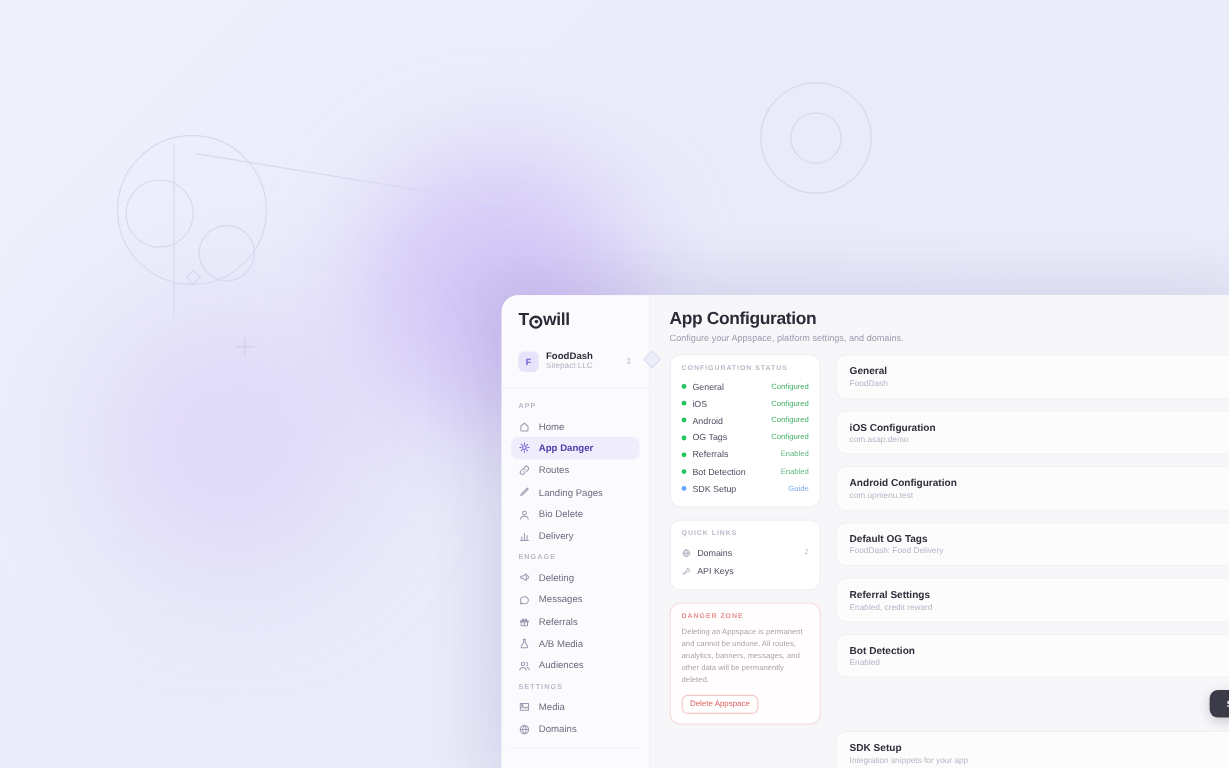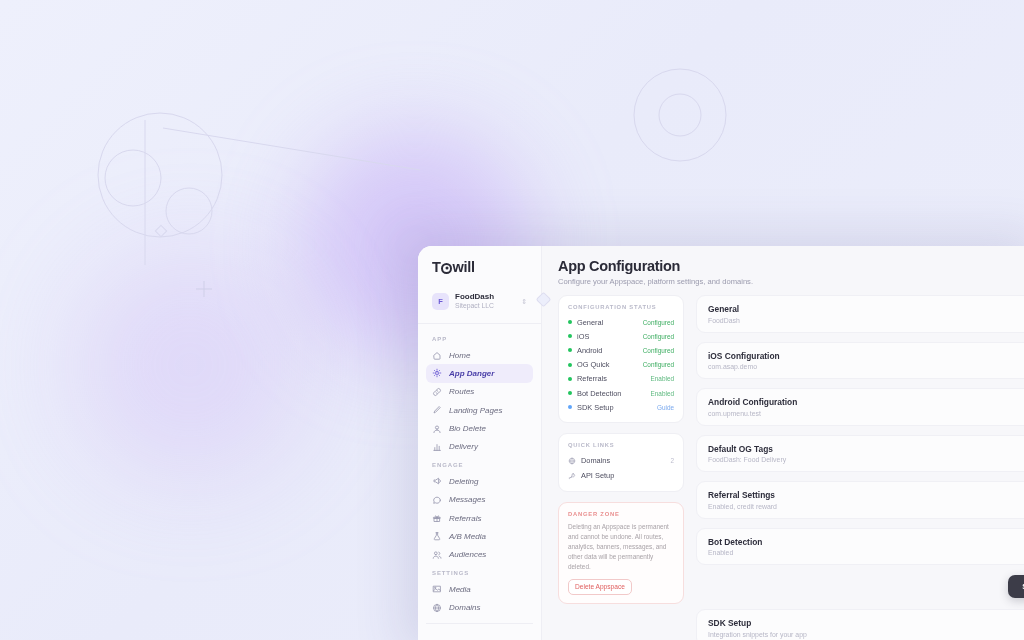--- a/index.html
+++ b/index.html
@@ -43,21 +43,21 @@
   .ws-name { font-size: 8px; font-weight: 700; color: #2e2e3c; line-height: 1.25; white-space: nowrap; overflow: hidden; text-overflow: ellipsis; }
   .ws-org  { font-size: 6.8px; color: #b0b0c2; line-height: 1.3; white-space: nowrap; overflow: hidden; text-overflow: ellipsis; }
   .chev-updown { flex: none; color: #c3c3d2; font-size: 7px; line-height: 1; }
 
   .divider { height: 1px; background: #eeeef4; margin: 2px 0 0; }
 
   .nav { flex: 1; overflow: hidden; padding-top: 6px; }
   .nav-label { font-size: 6px; letter-spacing: .9px; color: #b9b9c9; font-weight: 600;
                padding: 6px 0 4px 14px; text-transform: uppercase; }
   .nav-item { display: flex; align-items: center; gap: 7px; margin: 0 8px; padding: 4.2px 6px;
-              border-radius: 6px; color: #6c6c80; font-size: 8px; cursor: pointer; font-style: italic; }
+              border-radius: 6px; color: #6c6c80; font-size: 8px; cursor: pointer; }
   .nav-item.active { background: #efecfb; color: #4a3fa8; font-weight: 600; }
   .nav-item .ico { width: 10px; height: 10px; flex: none; display: block; color: #9a9ab0; }
   .nav-item.active .ico { color: #6c5bd4; }
 
   .user { border-top: 1px solid #eeeef4; padding: 7px 8px; display: flex; align-items: center; gap: 6px; cursor: pointer; }
 
   
   .main { flex: 1; min-width: 0; background: #f7f7fa; display: flex; flex-direction: column; }
   .main-head { padding: 12px 16px 9px; }
   .page-title { font-size: 14.5px; font-weight: 700; color: #2b2b38; letter-spacing: -.3px; }
@@ -259,21 +259,21 @@
                 <span class="st-name">iOS</span>
                 <span class="st-val" style="color:#3fae63">Configured</span>
               </div>
               <div class="st-row">
                 <span class="dot" style="background:#22c55e"></span>
                 <span class="st-name">Android</span>
                 <span class="st-val" style="color:#3fae63">Configured</span>
               </div>
               <div class="st-row">
                 <span class="dot" style="background:#22c55e"></span>
-                <span class="st-name">OG Quick</span>
+                <span class="st-name">OG Tags</span>
                 <span class="st-val" style="color:#3fae63">Configured</span>
               </div>
               <div class="st-row">
                 <span class="dot" style="background:#22c55e"></span>
                 <span class="st-name">Referrals</span>
                 <span class="st-val" style="color:#5cb87e">Enabled</span>
               </div>
               <div class="st-row">
                 <span class="dot" style="background:#22c55e"></span>
                 <span class="st-name">Bot Detection</span>
@@ -294,21 +294,21 @@
                 <svg class="ico" viewBox="0 0 10 10" fill="none" stroke="currentColor" stroke-width="0.85" stroke-linecap="round" stroke-linejoin="round">
                   <path d="M5 8.5a3.5 3.5 0 1 0 0-7 3.5 3.5 0 0 0 0 7zM1.5 5h7M5 1.5c1 1 1.5 2.2 1.5 3.5S6 8 5 8.5C4 8 3.5 6.3 3.5 5S4 2.5 5 1.5z"></path>
                 </svg>
                 <span class="ql-name">Domains</span>
                 <span class="ql-count">2</span>
               </div>
               <div class="ql-row">
                 <svg class="ico" viewBox="0 0 10 10" fill="none" stroke="currentColor" stroke-width="0.85" stroke-linecap="round" stroke-linejoin="round">
                   <path d="M6.4 2.1a2 2 0 1 1-1.6 3.2L1.8 8.3l-.6-.6L1.8 7l.6.6.7-.7.6.6.7-.7-.5-.6 1.2-1.2A2 2 0 0 1 6.4 2.1zM6.7 3.6v.02"></path>
                 </svg>
-                <span class="ql-name">API Setup</span>
+                <span class="ql-name">API Keys</span>
                 <span class="ql-count"></span>
               </div>
             </div>
         </div>
 
         <div class="card danger">
           <div class="card-label">Danger Zone</div>
           <div class="danger-text">Deleting an Appspace is permanent and cannot be undone. All routes, analytics, banners, messages, and other data will be permanently deleted.</div>
           <div class="danger-btn">Delete Appspace</div>
         </div>

